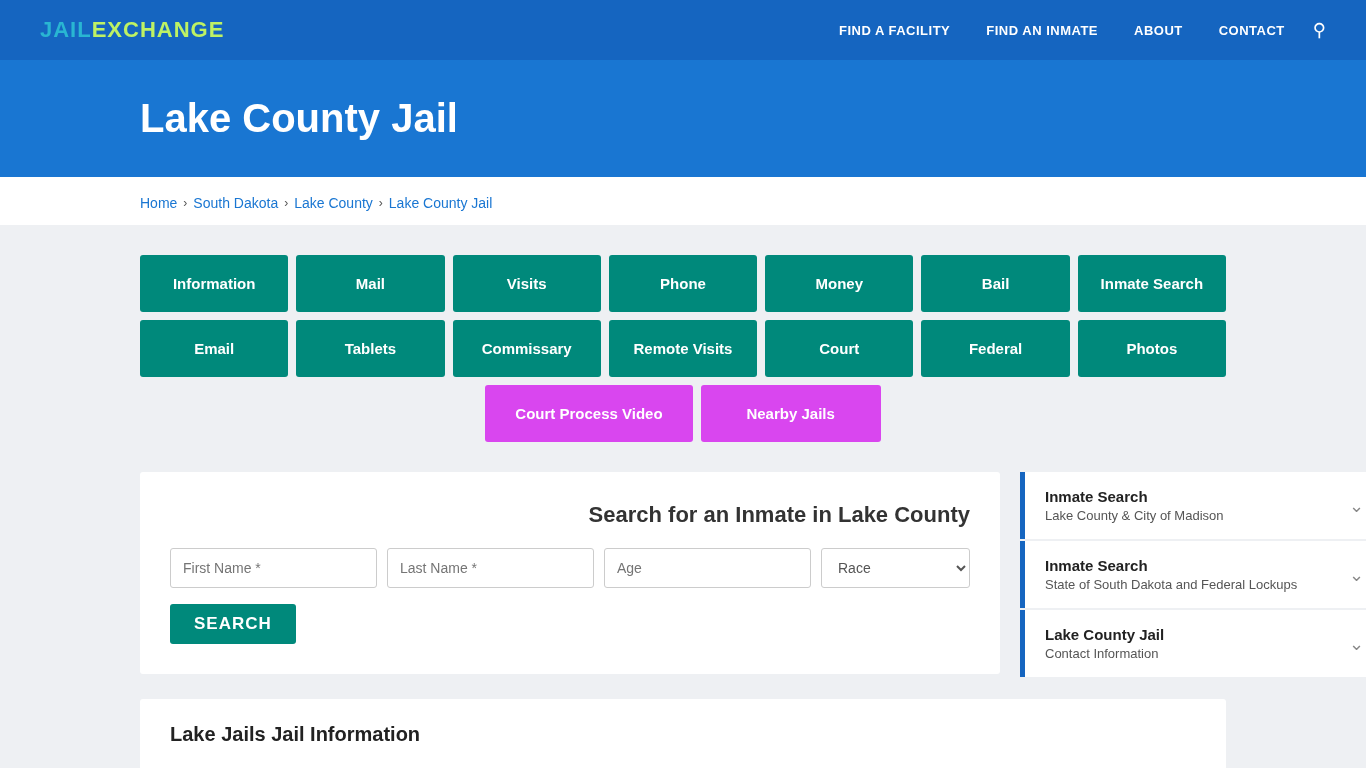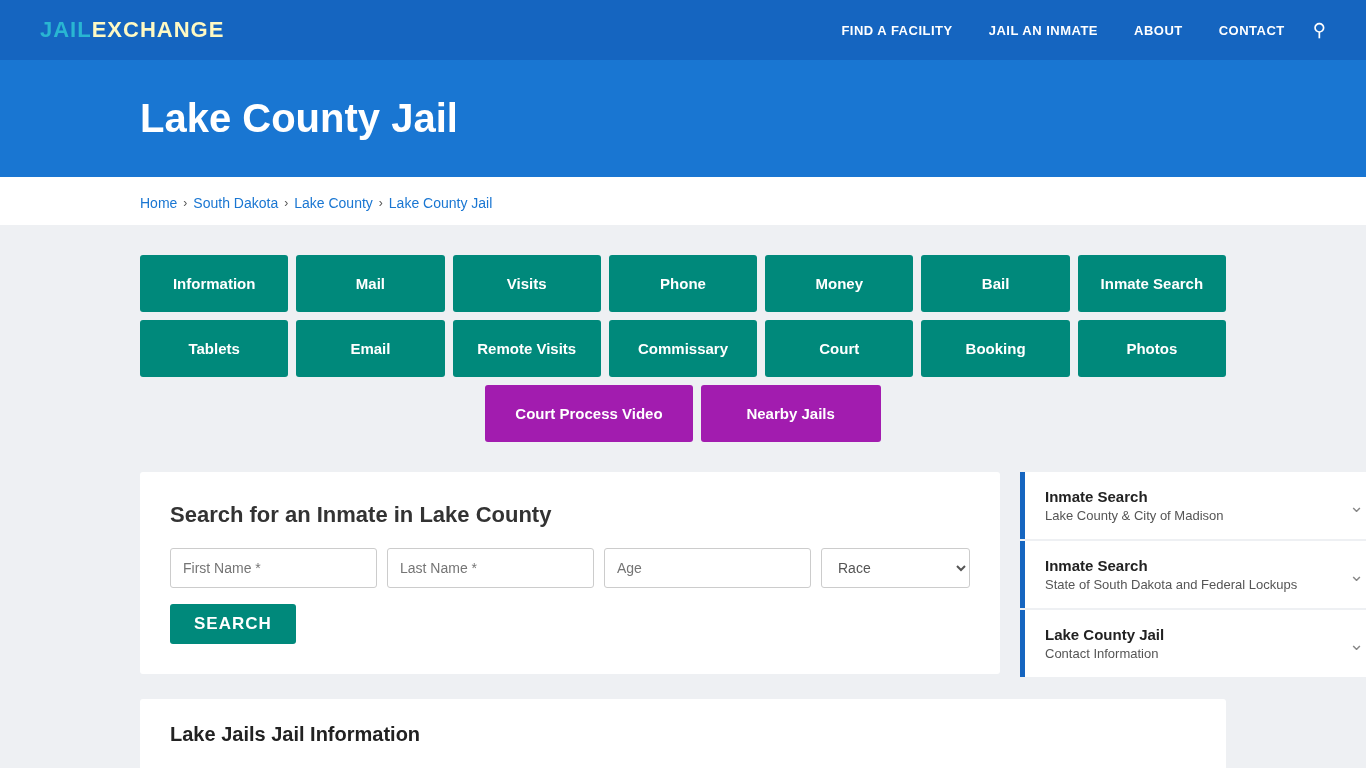--- a/index.html
+++ b/index.html
@@ -101,21 +101,21 @@
       border: none;
       padding: 20px 10px;
       font-size: 15px;
       font-weight: 600;
       cursor: pointer;
       border-radius: 3px;
       text-align: center;
       transition: background 0.2s;
     }
     .nav-btn-wide {
-      background: #a21caf;
+      background: #d946ef;
       color: #fff;
       border: none;
       padding: 20px 30px;
       font-size: 15px;
       font-weight: 600;
       cursor: pointer;
       border-radius: 3px;
       text-align: center;
       min-width: 180px;
     }
@@ -131,21 +131,21 @@
     .search-panel {
       background: #fff;
       padding: 30px 30px 30px 30px;
       border-radius: 3px;
       flex: 1;
     }
     .search-panel h2 {
       font-size: 22px;
       font-weight: 700;
       margin-bottom: 20px;
-      text-align: left;
+      text-align: right;
     }
     .search-fields {
       display: flex;
       gap: 10px;
       margin-bottom: 16px;
     }
     .search-fields input, .search-fields select {
       border: 1px solid #ccc;
       padding: 10px 12px;
       font-size: 14px;
@@ -211,25 +211,25 @@
       font-size: 20px;
       font-weight: 700;
       color: #222;
     }
   </style>
 </head>
 <body>
 
 <nav class="navbar">
   <div class="navbar-brand">
-    <span>JAIL</span><span style="color:#fef9c3;">EXCHANGE</span>
+    <span>JAIL</span><span style="color:#bef264;">EXCHANGE</span>
   </div>
   <div class="navbar-links">
     <a href="#">FIND A FACILITY</a>
-    <a href="#">JAIL AN INMATE</a>
+    <a href="#">FIND AN INMATE</a>
     <a href="#">ABOUT</a>
     <a href="#">CONTACT</a>
     <span class="navbar-search-icon">⚲</span>
   </div>
 </nav>
 
 <div class="hero">
   <h1>Lake County Jail</h1>
 </div>
 <div class="divider-bar"></div>
@@ -250,26 +250,26 @@
     <button class="nav-btn">Information</button>
     <button class="nav-btn">Mail</button>
     <button class="nav-btn">Visits</button>
     <button class="nav-btn">Phone</button>
     <button class="nav-btn">Money</button>
     <button class="nav-btn">Bail</button>
     <button class="nav-btn">Inmate Search</button>
   </div>
 
   <div class="btn-grid-2">
+    <button class="nav-btn">Email</button>
     <button class="nav-btn">Tablets</button>
-    <button class="nav-btn">Email</button>
+    <button class="nav-btn">Commissary</button>
     <button class="nav-btn">Remote Visits</button>
-    <button class="nav-btn">Commissary</button>
     <button class="nav-btn">Court</button>
-    <button class="nav-btn">Booking</button>
+    <button class="nav-btn">Federal</button>
     <button class="nav-btn">Photos</button>
   </div>
 
   <div class="btn-grid-3">
     <button class="nav-btn-wide">Court Process Video</button>
     <button class="nav-btn-wide">Nearby Jails</button>
   </div>
 
   <div class="two-col">
 

